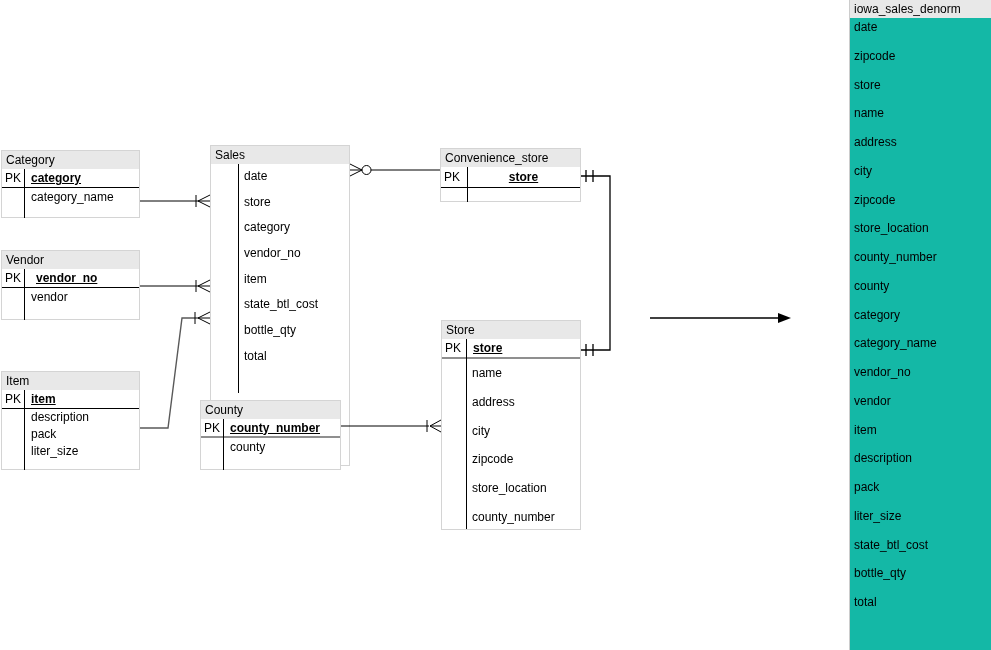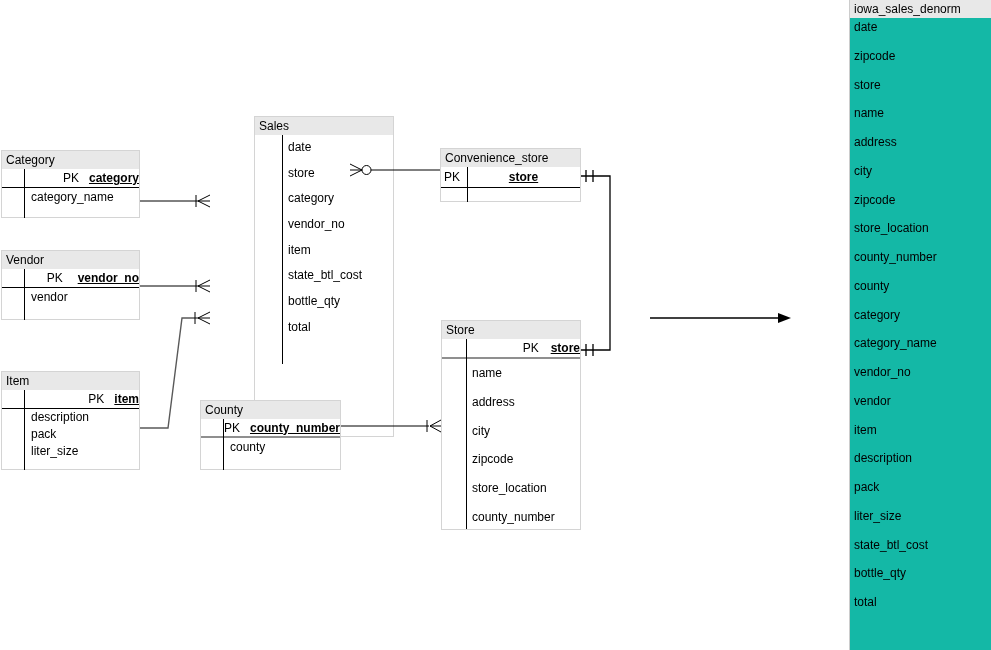--- a/index.html
+++ b/index.html
@@ -4,40 +4,40 @@
 <style>
   html,body{margin:0;padding:0;background:#fff;}
   body{font-family:"Liberation Sans","DejaVu Sans",sans-serif;font-size:12px;color:#000;}
   .canvas{position:relative;width:991px;height:650px;background:#fff;overflow:hidden;}
 
   
   .entity{position:absolute;background:#fff;border:1px solid #d4d4d4;box-sizing:border-box;}
   .entity .hdr{height:18px;line-height:18px;background:#e8e8e8;padding:0 4px;white-space:nowrap;overflow:hidden;}
   .entity .body{position:relative;}
   .vline{position:absolute;width:1px;background:#000;top:0;bottom:0;}
-  .pkrow{display:flex;align-items:center;border-bottom:1px solid #000;box-sizing:border-box;justify-content:flex-end;}
+  .pkrow{display:flex;align-items:center;border-bottom:1px solid #000;box-sizing:border-box;}
   .pkcell{flex:0 0 22px;padding-left:3px;box-sizing:border-box;}
   .pkfield{font-weight:bold;text-decoration:underline;padding-left:7px;white-space:nowrap;}
   .row{padding-left:29px;white-space:nowrap;overflow:hidden;}
 
   
   .t-category{left:1px;top:150px;width:139px;height:68px;}
   .t-category .pkrow{height:19px;}
   .t-category .row{height:18px;line-height:18px;}
 
   .t-vendor{left:1px;top:250px;width:139px;height:70px;}
   .t-vendor .pkrow{height:19px;}
   .t-vendor .pkfield{padding-left:12px;}
   .t-vendor .row{height:18px;line-height:18px;}
 
   .t-item{left:1px;top:371px;width:139px;height:99px;}
   .t-item .pkrow{height:19px;}
   .t-item .row{height:17px;line-height:17px;}
 
-  .t-sales{left:210px;top:116px;width:140px;height:321px;margin-left:44px;}
+  .t-sales{left:210px;top:145px;width:140px;height:321px;}
   .t-sales .vline{left:27px;}
   .t-sales .row{height:25.7px;line-height:25.7px;padding-left:33px;}
 
   .t-county{left:200px;top:400px;width:141px;height:70px;}
   .t-county .pkrow{height:19px;border-bottom:2px solid #8f8f8f;}
   .t-county .row{height:18px;line-height:18px;}
 
   .t-conv{left:440px;top:148px;width:141px;height:54px;}
   .t-conv .vline{left:26px;}
   .t-conv .pkrow{height:21px;}

